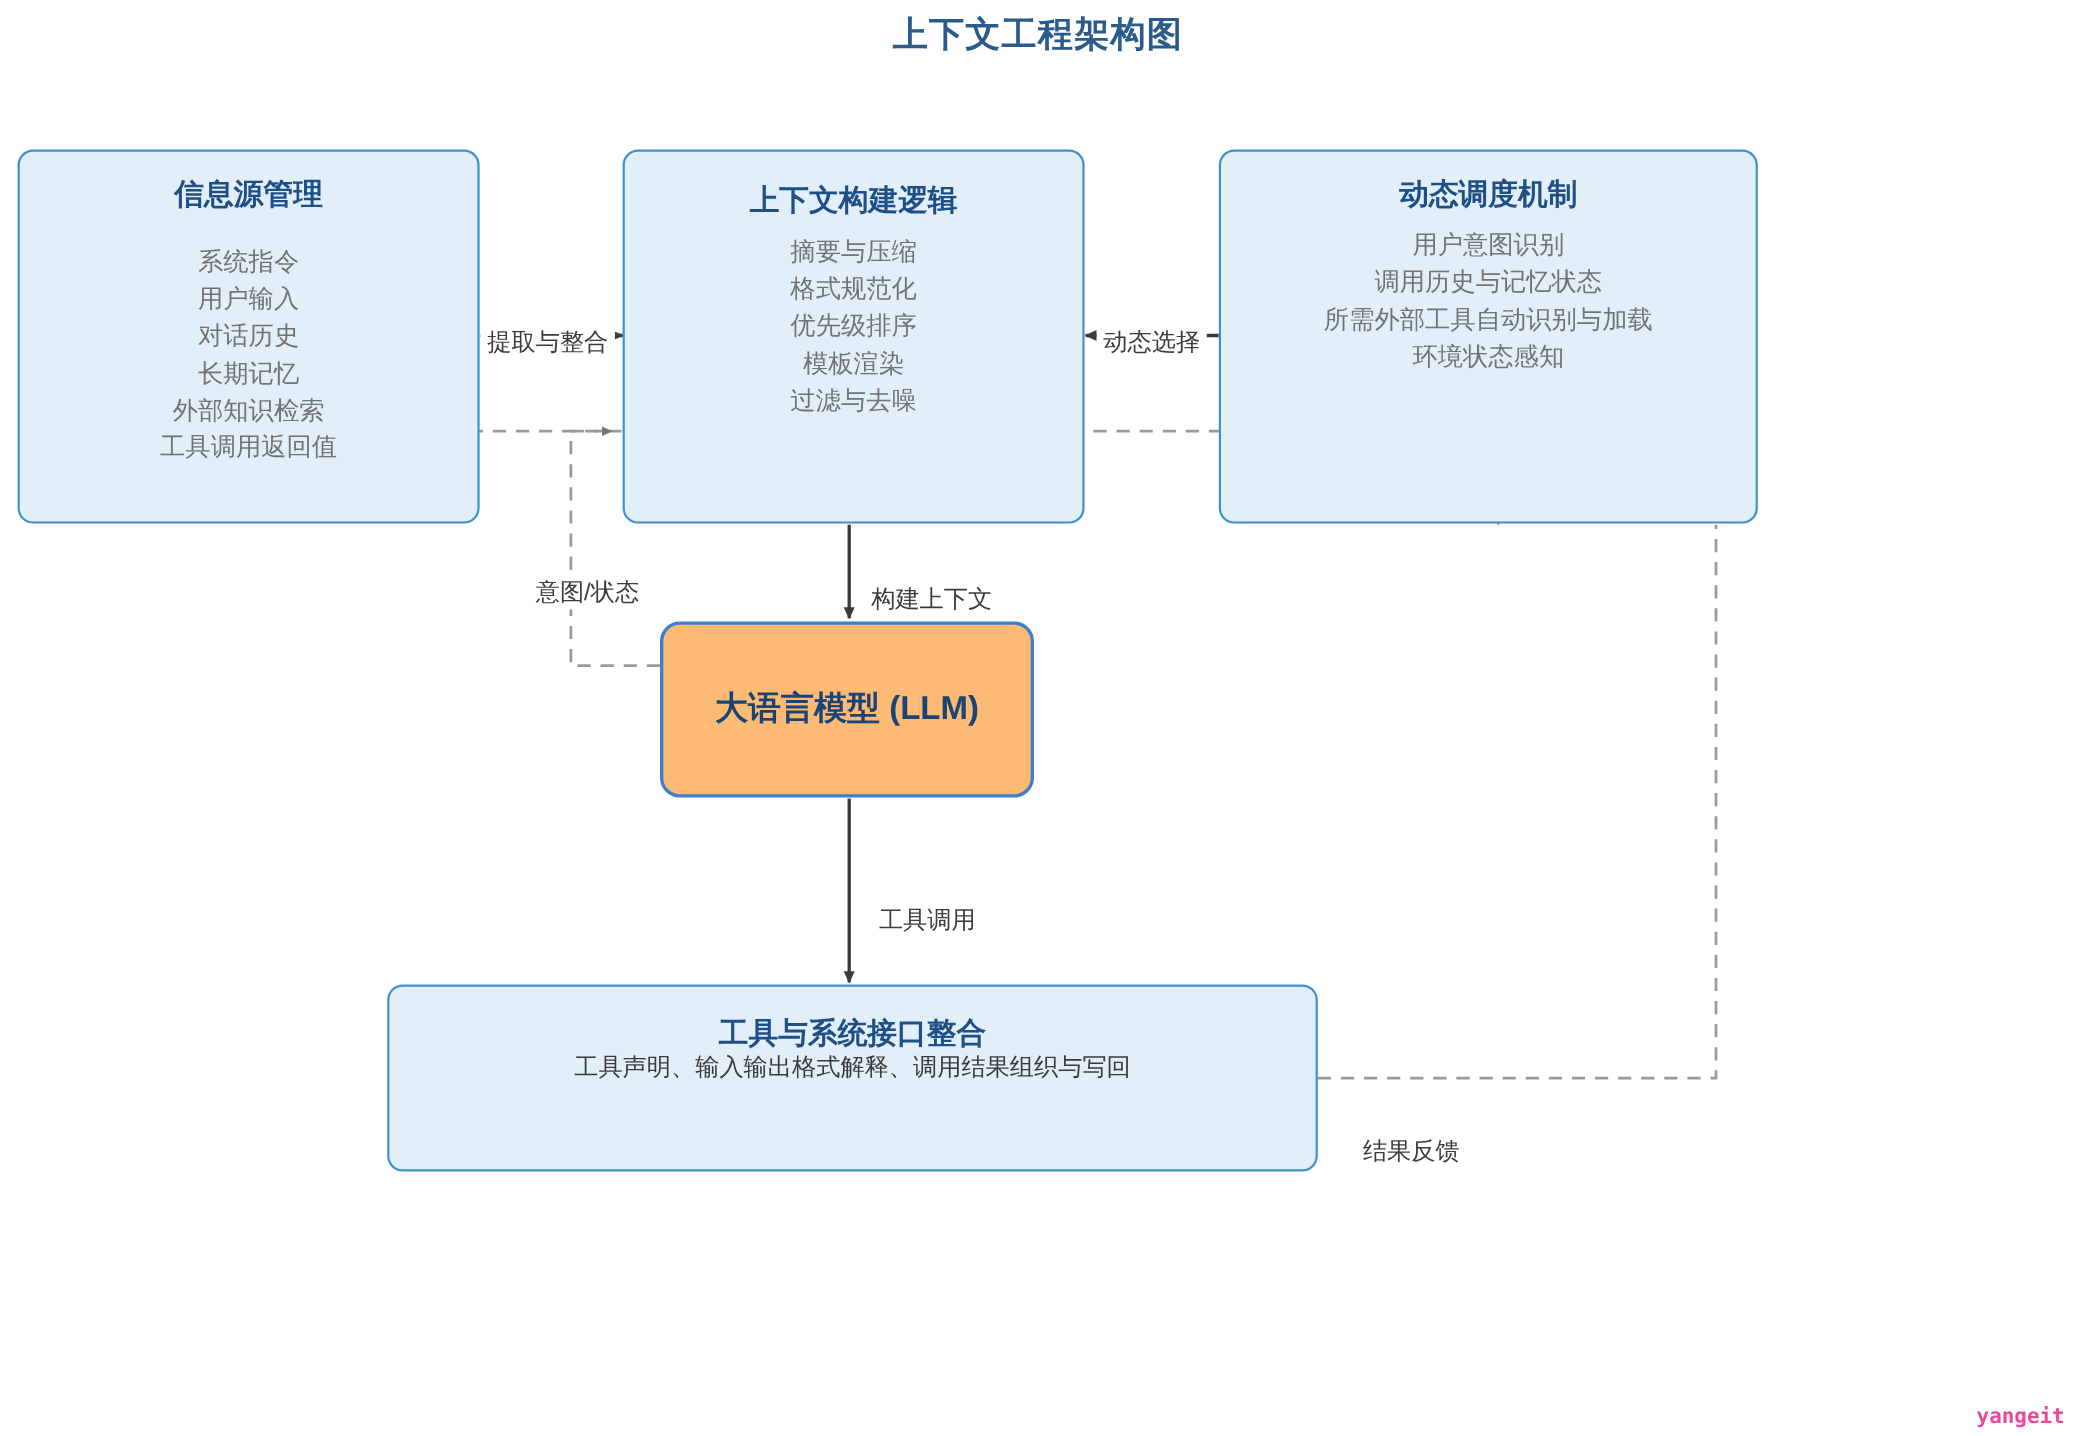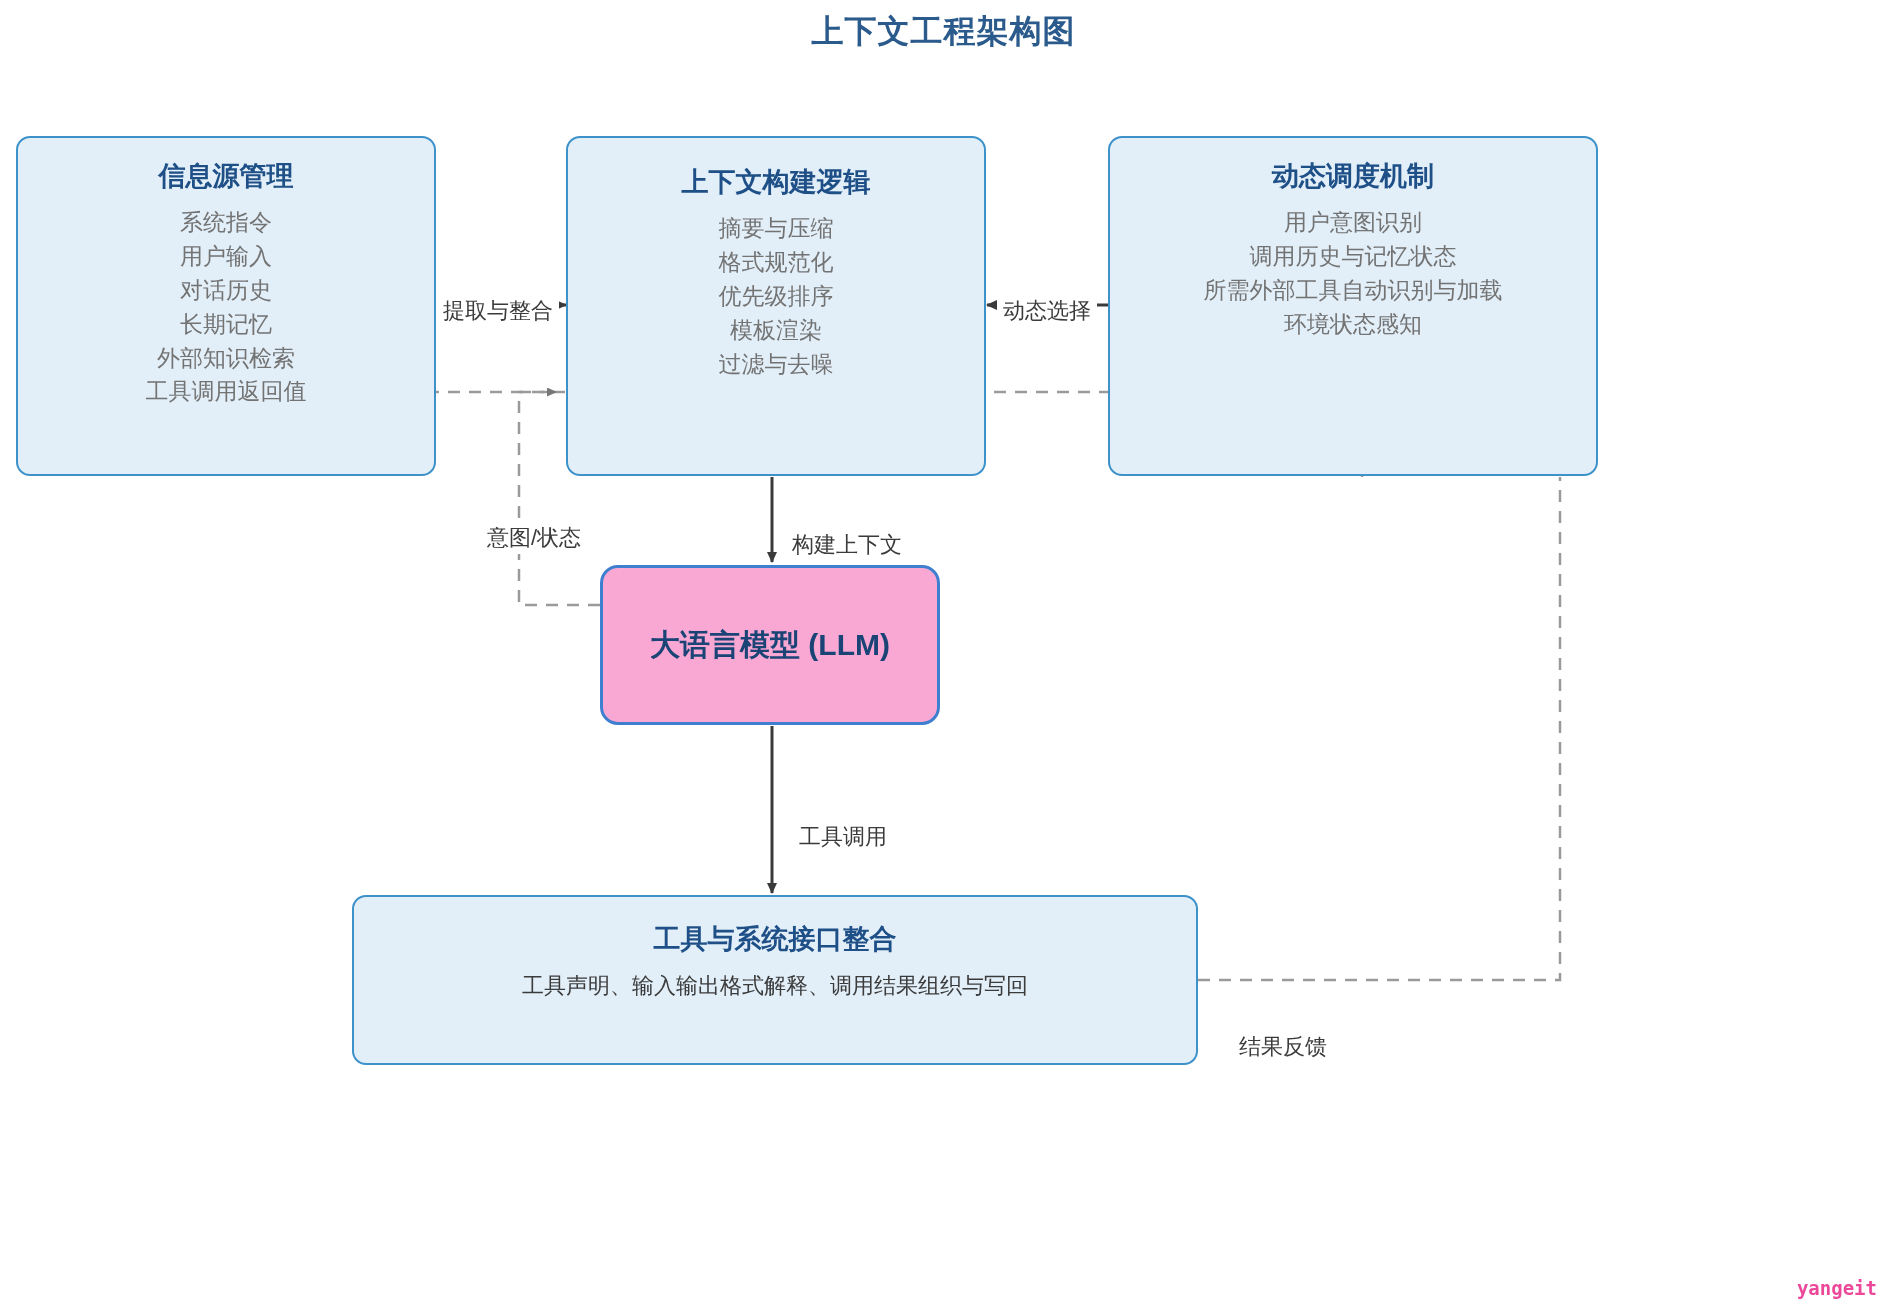--- a/index.html
+++ b/index.html
@@ -33,21 +33,21 @@
     display: flex;
     flex-direction: column;
     align-items: center;
     text-align: center;
   }
   .node.light {
     background: #e2eff8;
     border: 2px solid #3d92c9;
   }
   .node.accent {
-    background: #f9a8d4;
+    background: #fdba74;
     border: 3px solid #3f7fd0;
     border-radius: 18px;
     justify-content: center;
   }
   .node-title {
     font-size: 27px;
     font-weight: bold;
     color: #1e4f87;
     line-height: 1.2;
   }
@@ -58,25 +58,24 @@
   .node-lines {
     margin-top: 14px;
     font-size: 23px;
     color: #737373;
     line-height: 1.47;
   }
   .node-lines div { white-space: nowrap; }
   .node-sub {
     font-size: 22px;
     color: #3b3b3b;
-    margin-top: 16px;
-  }
-
-  
-  #box-sources    { left: 16px;  top: 136px; width: 420px; height: 340px; padding-top: 22px; }
+  }
+
+  
+  #box-sources    { left: 16px;  top: 136px; width: 420px; height: 340px; padding-top: 22px; gap: 15px; }
   #box-build      { left: 566px; top: 136px; width: 420px; height: 340px; padding-top: 28px; }
   #box-dispatch   { left: 1108px;top: 136px; width: 490px; height: 340px; padding-top: 22px; }
   #box-llm        { left: 600px; top: 565px; width: 340px; height: 160px; }
   #box-tools      { left: 352px; top: 895px; width: 846px; height: 170px; padding-top: 26px; }
 
   
   #wires {
     position: absolute;
     left: 0; top: 0;
     width: 1887px; height: 1305px;

